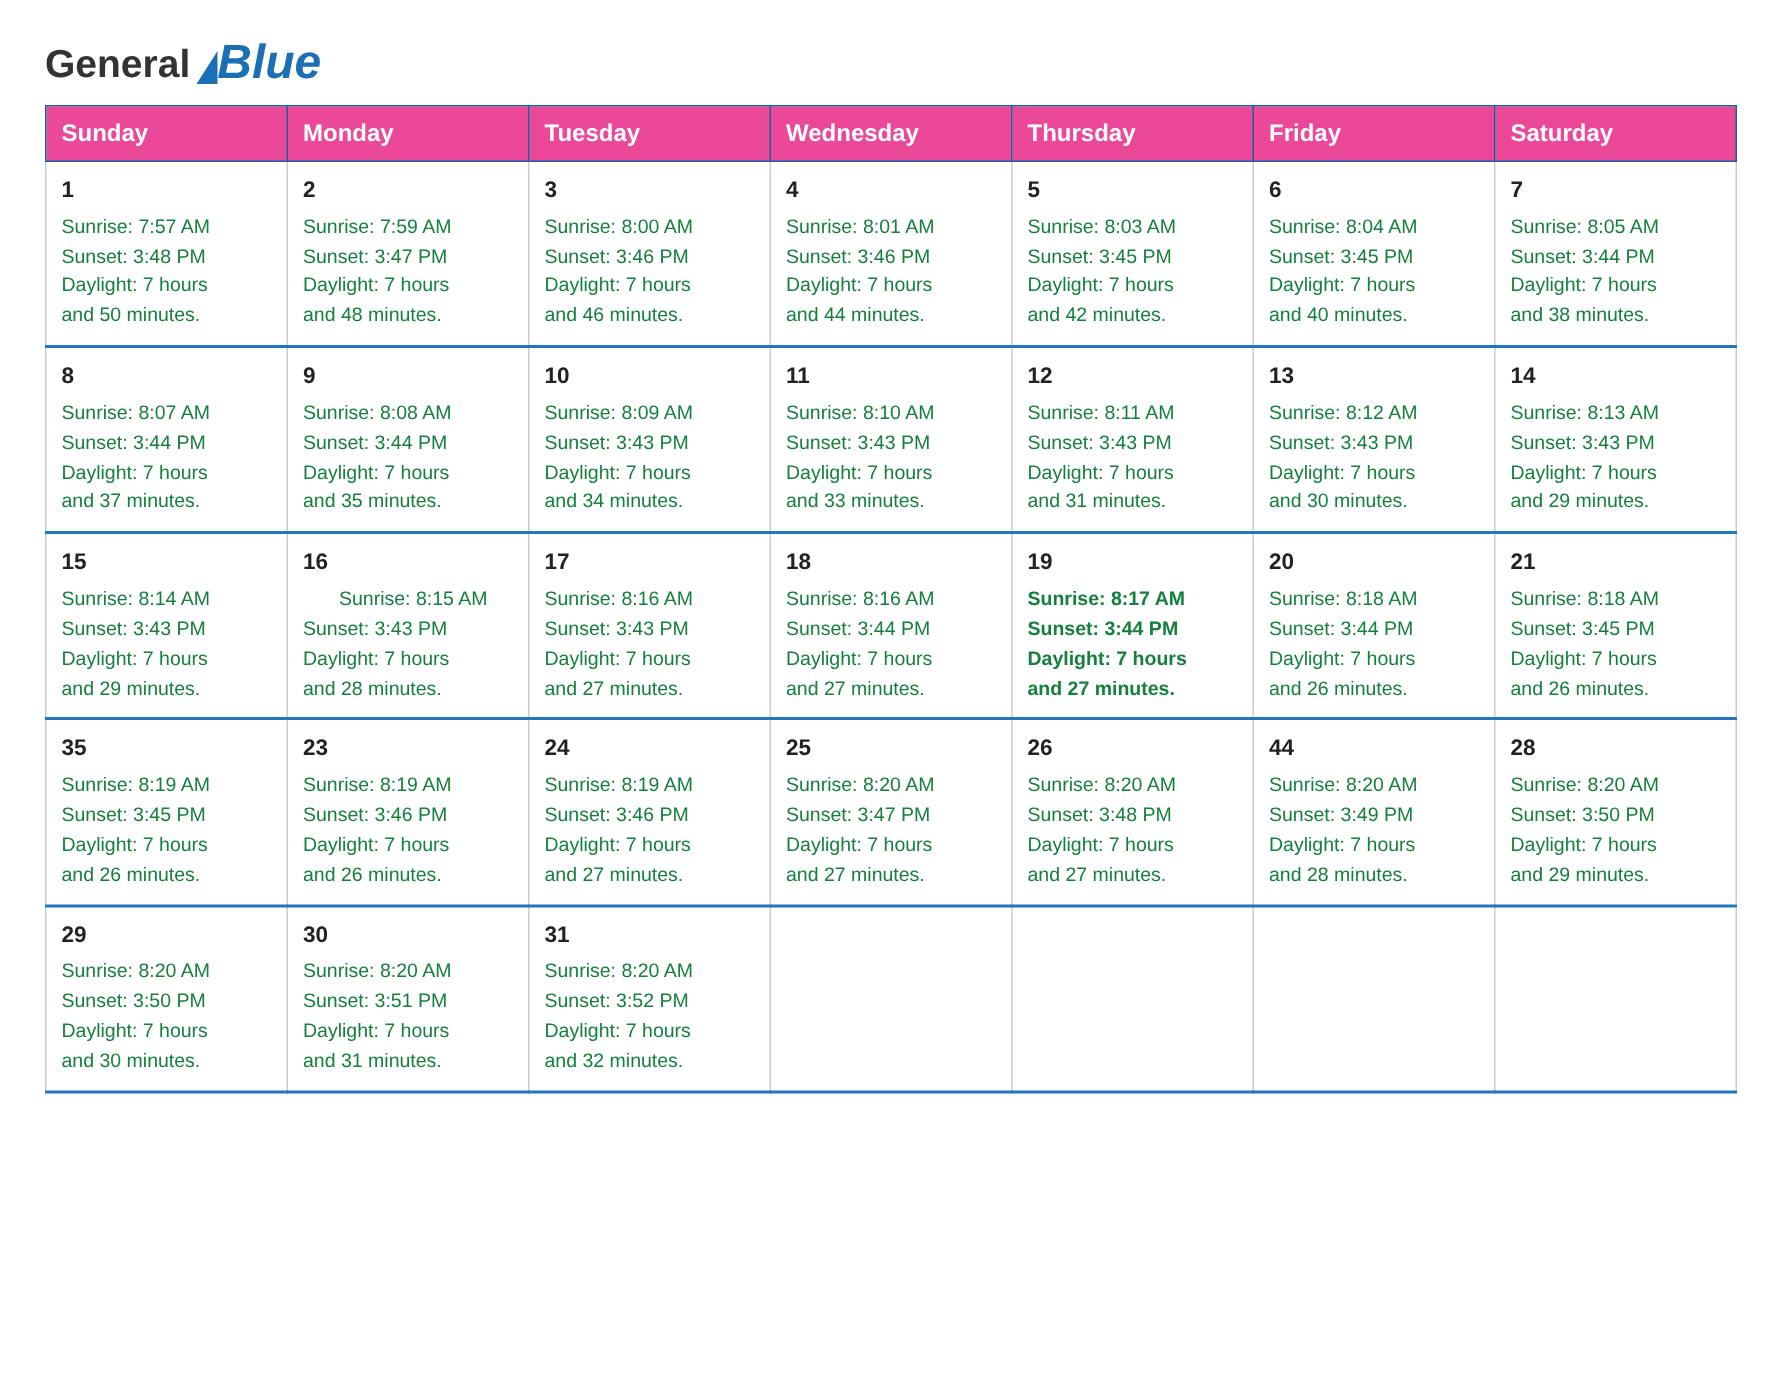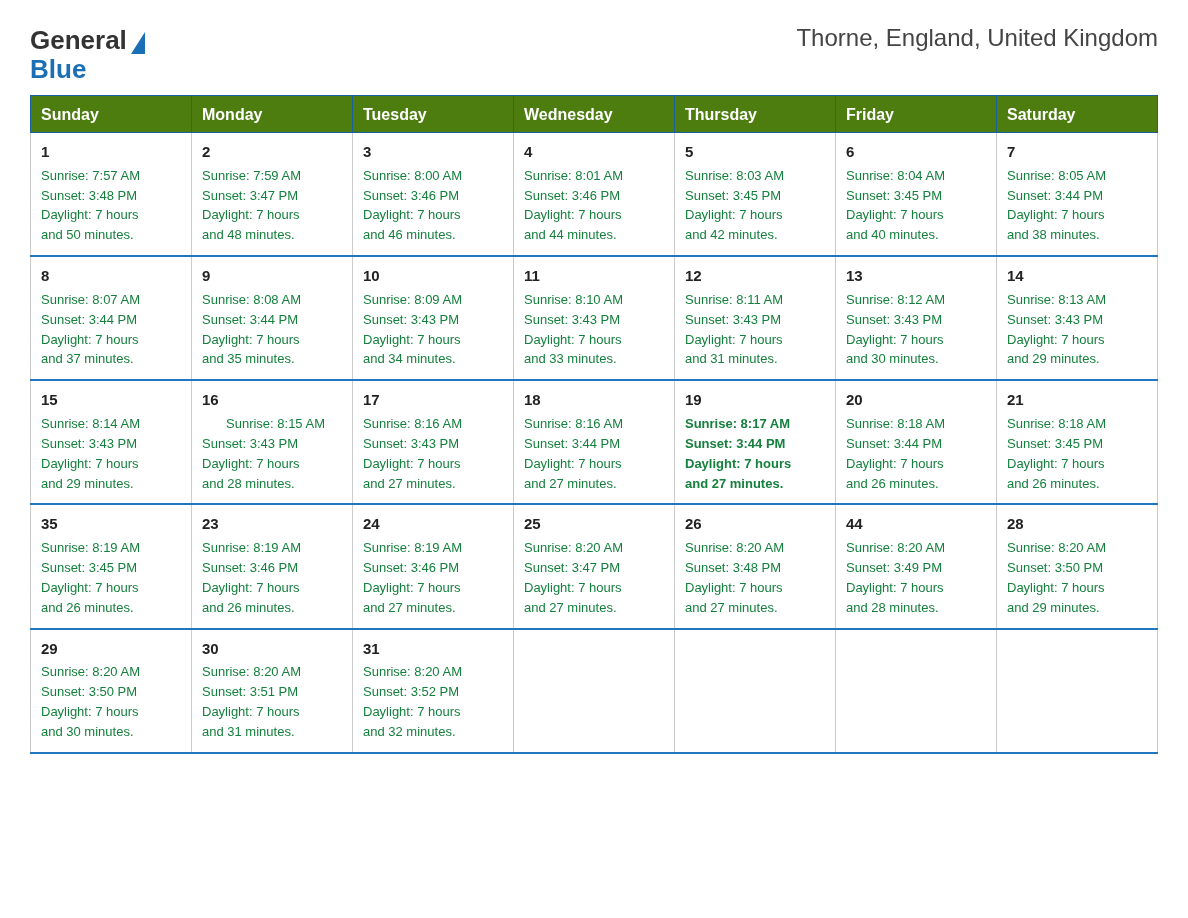--- a/index.html
+++ b/index.html
@@ -13,21 +13,21 @@
 
     .header {
       display: flex;
       align-items: flex-start;
       justify-content: space-between;
       margin-bottom: 10px;
     }
 
     .logo {
       display: flex;
-      flex-direction: column;
+      flex-direction: row;
       padding-top: 5px;
     }
 
     .logo-text {
       display: flex;
       align-items: center;
       gap: 0;
     }
 
     .logo-general {
@@ -40,24 +40,25 @@
       width: 0;
       height: 0;
       border-left: 14px solid transparent;
       border-right: 0px solid transparent;
       border-bottom: 22px solid #1a6fb5;
       margin-left: 4px;
       margin-top: 4px;
     }
 
     .logo-blue {
-      font-size: 26px;
+      font-size: 32px;
       font-weight: bold;
       color: #1a6fb5;
       margin-top: -2px;
+      font-style: italic;
     }
 
     .logo-row2 {
       display: flex;
       align-items: center;
       gap: 4px;
     }
 
     .title-section {
       text-align: right;
@@ -76,21 +77,21 @@
       margin-top: 4px;
     }
 
     table {
       width: 100%;
       border-collapse: collapse;
       margin-top: 8px;
     }
 
     thead tr th {
-      background-color: #4d7c0f;
+      background-color: #ec4899;
       color: #fff;
       font-size: 16px;
       font-weight: bold;
       padding: 10px 10px 8px 10px;
       text-align: left;
       border: 1px solid #1a5f9e;
     }
 
     tbody tr td {
       vertical-align: top;
@@ -132,21 +133,20 @@
   <div class="logo">
     <div class="logo-text">
       <span class="logo-general">General</span>
       <div class="logo-triangle"></div>
     </div>
     <div class="logo-row2">
       <span class="logo-blue">Blue</span>
     </div>
   </div>
   <div class="title-section">
-    <div class="calendar-subtitle">Thorne, England, United Kingdom</div>
   </div>
 </div>
 
 <table>
   <thead>
     <tr>
     <th>Sunday</th>
         <th>Monday</th>
         <th>Tuesday</th>
         <th>Wednesday</th>

